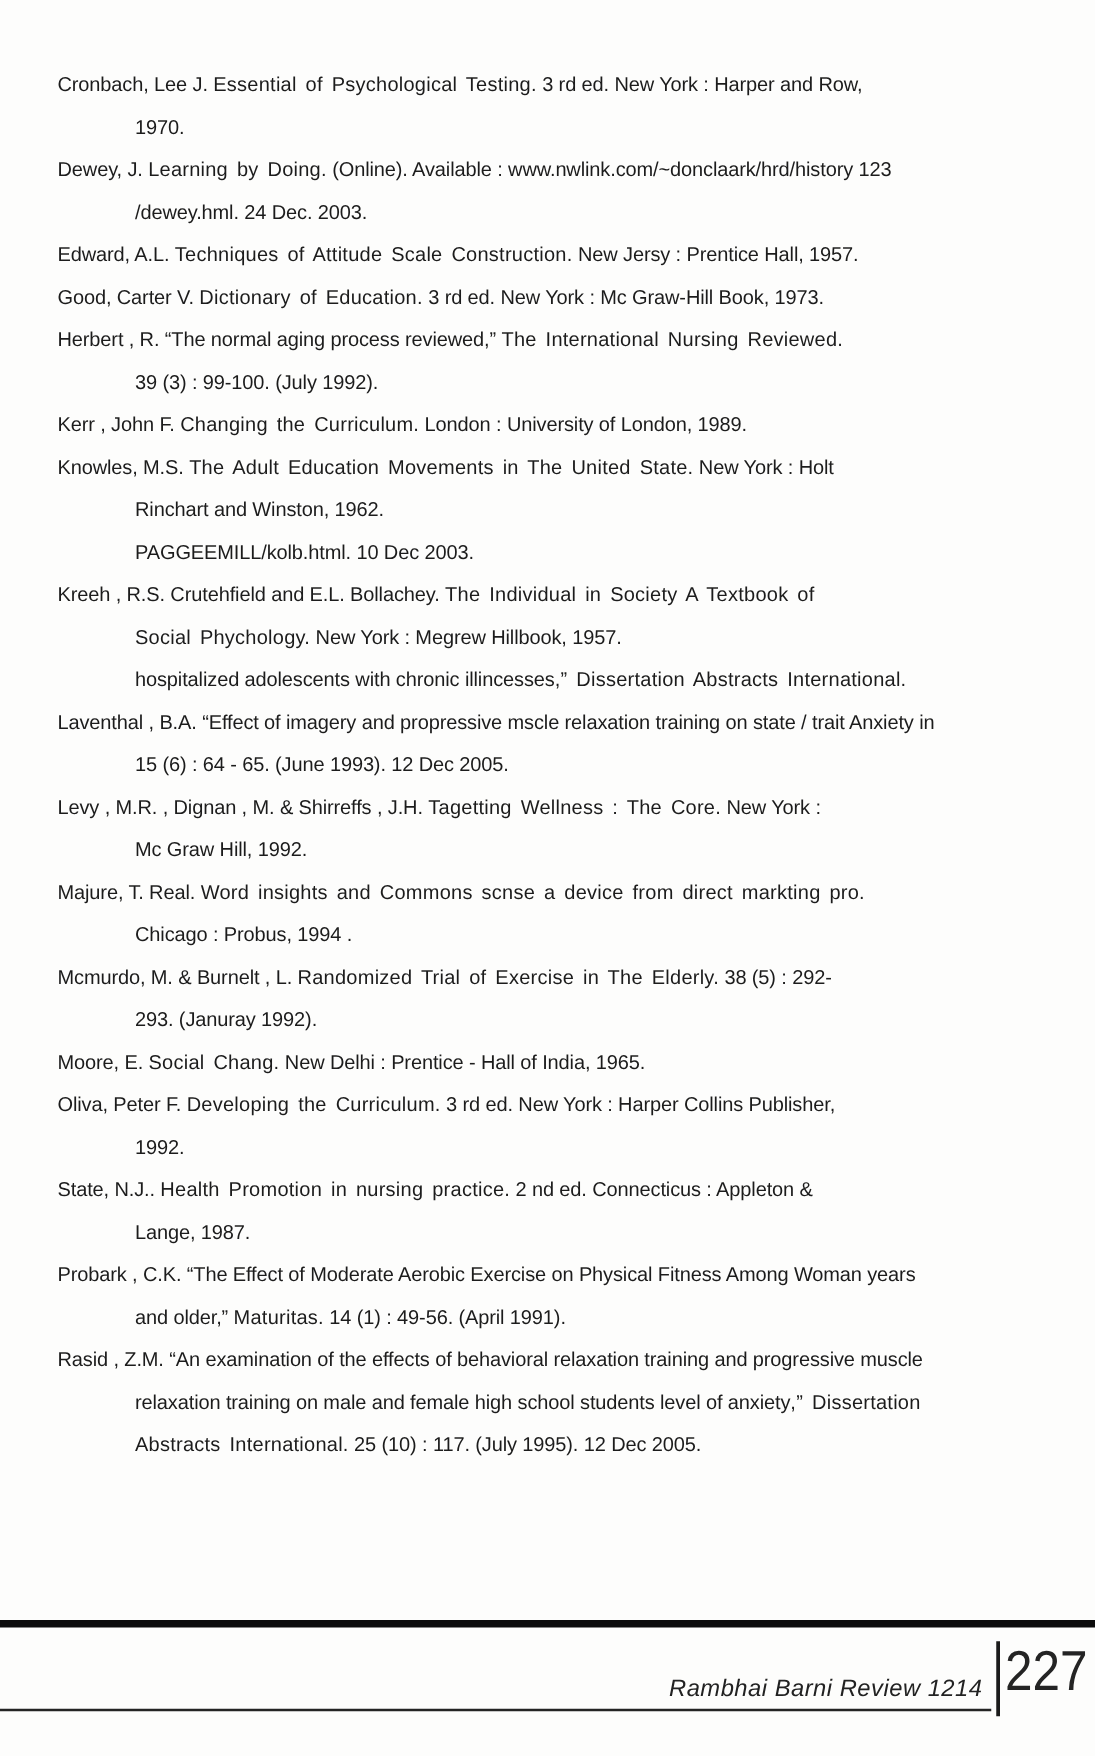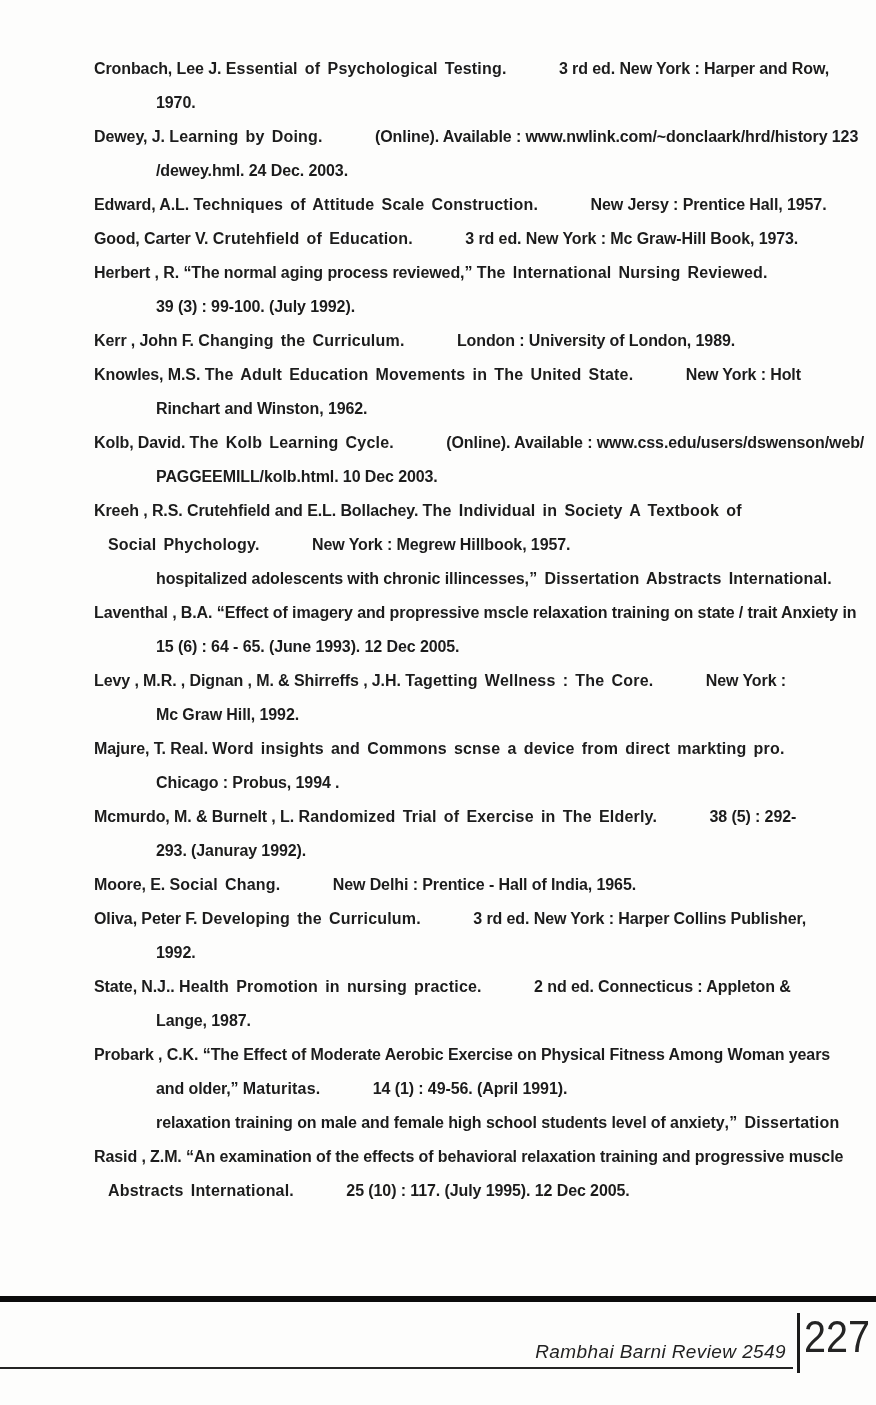--- a/index.html
+++ b/index.html
@@ -20,22 +20,22 @@
   }
   .line {
     height: 34px;
     line-height: 34px;
     font-size: 16px;
     letter-spacing: -0.1px;
     white-space: nowrap;
     color: #1c1c1c;
   }
   .line.cont { padding-left: 62px; }
-  .line .b { font-weight: bold; word-spacing: 2.5px; letter-spacing: 0.2px; }
-  .line .n { font-weight: bold; margin-left: 48px; }
+  .line .b { font-weight: normal; word-spacing: 2.5px; letter-spacing: 0.2px; }
+  .line .n { font-weight: normal; }
   .thick-rule {
     position: absolute;
     top: 1296px; left: 0;
     width: 876px; height: 6px;
     background: #0c0c0c;
   }
   .journal {
     position: absolute;
     top: 1340px; left: 0;
     width: 786px;
@@ -72,49 +72,48 @@
 </head>
 <body>
 
 <div class="page">
   <div class="ref-list">
       <div class="line"><span class="n">Cronbach, Lee J. </span><span class="b">Essential of Psychological Testing.</span><span class="n"> 3 rd ed. New York : Harper and Row,</span></div>
       <div class="line cont"><span class="n">1970.</span></div>
       <div class="line"><span class="n">Dewey, J. </span><span class="b">Learning by Doing.</span><span class="n"> (Online). Available : www.nwlink.com/~donclaark/hrd/history 123</span></div>
       <div class="line cont"><span class="n">/dewey.hml.  24 Dec. 2003.</span></div>
       <div class="line"><span class="n">Edward, A.L. </span><span class="b">Techniques of Attitude Scale Construction.</span><span class="n">  New Jersy : Prentice Hall, 1957.</span></div>
-      <div class="line"><span class="n">Good, Carter V. </span><span class="b">Crutehfield of Education.</span><span class="n"> 3 rd ed.  New  York : Mc Graw-Hill Book, 1973.</span></div>
+      <div class="line"><span class="n">Good, Carter V. </span><span class="b">Dictionary of Education.</span><span class="n"> 3 rd ed.  New  York : Mc Graw-Hill Book, 1973.</span></div>
       <div class="line"><span class="n">Herbert , R. “The normal aging process reviewed,” </span><span class="b">The International Nursing Reviewed.</span></div>
       <div class="line cont"><span class="n">39 (3) : 99-100.  (July 1992).</span></div>
       <div class="line"><span class="n">Kerr , John F. </span><span class="b">Changing the Curriculum.</span><span class="n"> London : University of  London, 1989.</span></div>
       <div class="line"><span class="n">Knowles, M.S. </span><span class="b">The Adult Education Movements in The United State.</span><span class="n"> New York : Holt</span></div>
       <div class="line cont"><span class="n">Rinchart and Winston, 1962.</span></div>
-      <div class="line"><span class="n">Kolb, David. </span><span class="b">The Kolb Learning Cycle.</span><span class="n"> (Online). Available : www.css.edu/users/dswenson/web/</span></div>
       <div class="line cont"><span class="n">PAGGEEMILL/kolb.html.  10 Dec 2003.</span></div>
       <div class="line"><span class="n">Kreeh , R.S. Crutehfield and E.L. Bollachey. </span><span class="b">The Individual in Society A Textbook of</span></div>
       <div class="line cont"><span class="b">Social Phychology.</span><span class="n">  New York : Megrew Hillbook, 1957.</span></div>
       <div class="line cont"><span class="n">hospitalized adolescents with chronic  illincesses</span><span class="b">,” Dissertation Abstracts International.</span></div>
       <div class="line"><span class="n">Laventhal , B.A. “Effect of imagery and propressive mscle relaxation training on state / trait Anxiety in</span></div>
       <div class="line cont"><span class="n">15 (6) : 64 - 65.  (June  1993).  12  Dec  2005.</span></div>
       <div class="line"><span class="n">Levy , M.R. , Dignan , M. &amp; Shirreffs , J.H. </span><span class="b">Tagetting Wellness : The Core.</span><span class="n">  New York :</span></div>
       <div class="line cont"><span class="n">Mc Graw  Hill, 1992.</span></div>
       <div class="line"><span class="n">Majure, T. Real. </span><span class="b">Word insights and Commons scnse a device from direct markting pro.</span></div>
       <div class="line cont"><span class="n">Chicago : Probus, 1994 .</span></div>
       <div class="line"><span class="n">Mcmurdo, M. &amp; Burnelt , L. </span><span class="b">Randomized Trial of Exercise in The Elderly.</span><span class="n"> 38 (5) : 292-</span></div>
       <div class="line cont"><span class="n">293. (Januray 1992).</span></div>
       <div class="line"><span class="n">Moore, E. </span><span class="b">Social Chang.</span><span class="n">  New Delhi : Prentice - Hall of India, 1965.</span></div>
       <div class="line"><span class="n">Oliva, Peter F. </span><span class="b">Developing the Curriculum.</span><span class="n"> 3 rd ed.  New  York : Harper Collins Publisher,</span></div>
       <div class="line cont"><span class="n">1992.</span></div>
       <div class="line"><span class="n">State, N.J.. </span><span class="b">Health Promotion in nursing practice.</span><span class="n"> 2 nd ed. Connecticus : Appleton &amp;</span></div>
       <div class="line cont"><span class="n">Lange, 1987.</span></div>
       <div class="line"><span class="n">Probark , C.K.  “The Effect of  Moderate Aerobic Exercise on Physical Fitness Among Woman years</span></div>
       <div class="line cont"><span class="n">and older,”  </span><span class="b">Maturitas.</span><span class="n">  14 (1) : 49-56.  (April  1991).</span></div>
+      <div class="line"><span class="n">Rasid , Z.M. “An examination of the effects of behavioral relaxation training and progressive muscle</span></div>
       <div class="line cont"><span class="n">relaxation training on male and female high school students level of anxiety</span><span class="b">,” Dissertation</span></div>
-      <div class="line"><span class="n">Rasid , Z.M. “An examination of the effects of behavioral relaxation training and progressive muscle</span></div>
       <div class="line cont"><span class="b">Abstracts International.</span><span class="n">  25 (10) : 117.  (July  1995).  12  Dec  2005.</span></div>
     </div>
 
   <div class="thick-rule"></div>
-  <div class="journal">Rambhai Barni Review 2549</div>
+  <div class="journal">Rambhai Barni Review 1214</div>
   <div class="thin-rule"></div>
   <div class="vert-rule"></div>
   <div class="pagenum">227</div>
 </div>
 
 </body></html>

